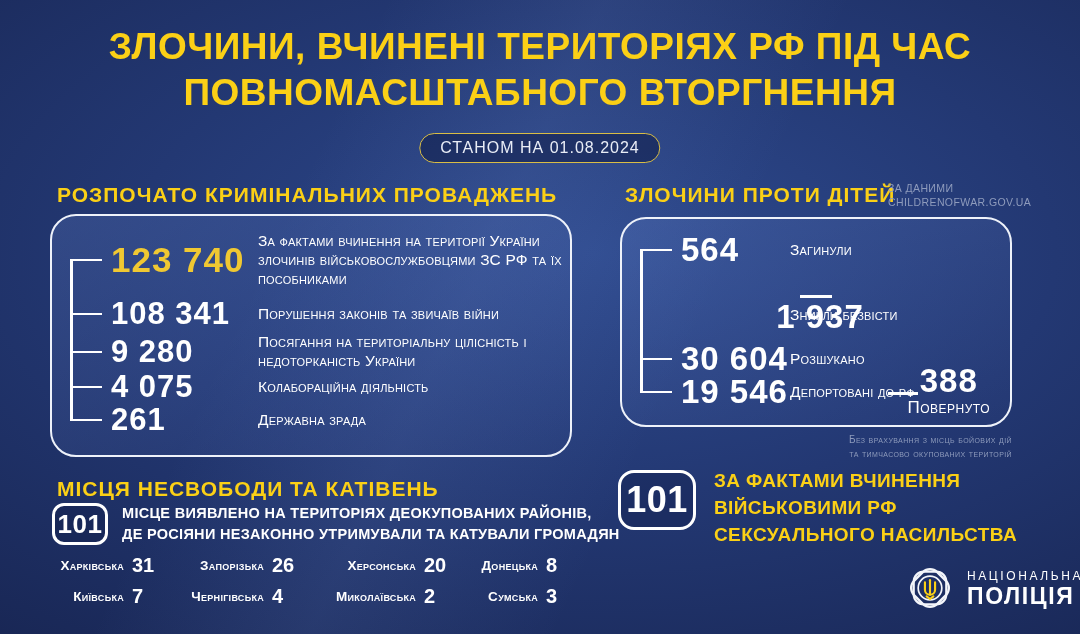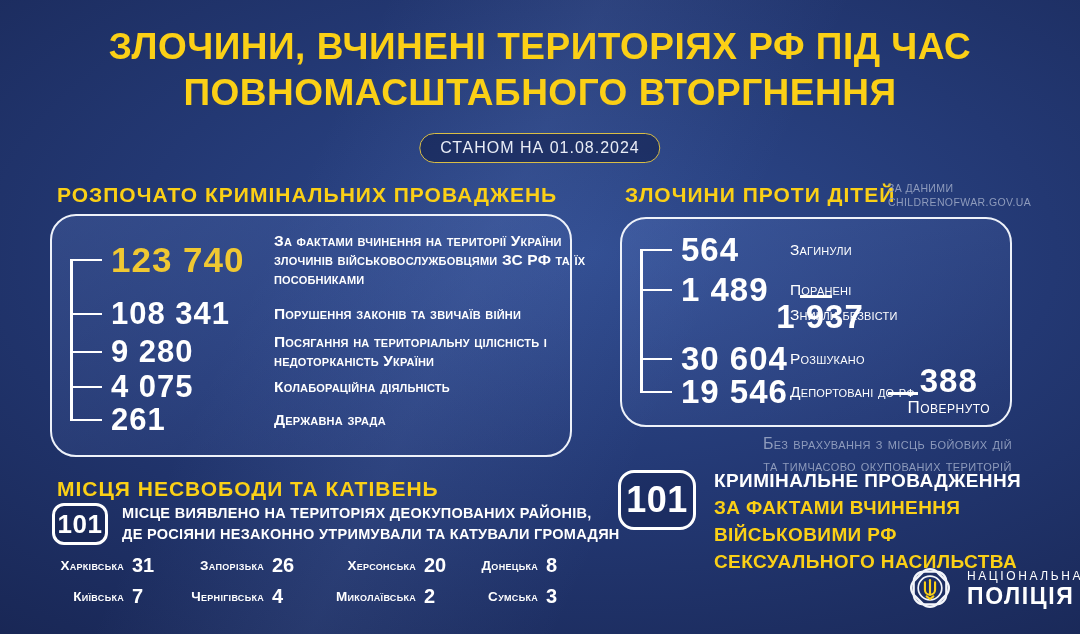--- a/index.html
+++ b/index.html
@@ -38,40 +38,40 @@
   #box-right { left:620px; top:217px; width:392px; height:210px; }
   .vline { position:absolute; width:2.5px; background:#fff; left:18px; }
   #box-left  .vline { top:44px;  height:160px; }
   #box-right .vline { top:31px;  height:142px; }
   .srow { position:absolute; left:18px; right:10px; display:flex; align-items:center; height:40px; }
   .stub { width:32px; height:2.5px; background:#fff; flex:none; margin-right:9px; }
   .num  { font-weight:bold; font-size:31px; letter-spacing:1px; white-space:nowrap; }
   .num-big { font-size:35px; color:#f0c832; }
   .slabel { position:absolute; top:50%; transform:translateY(-50%);
             font-size:15.5px; line-height:1.22; letter-spacing:0.2px; font-variant:small-caps; }
-  #box-left  .slabel { left:204px; width:320px;font-weight:bold; }
+  #box-left  .slabel { left:188px; width:320px; }
   #box-right .slabel { left:150px; width:235px; }
   #box-left  .r1 { top:20px; height:48px; }
   #box-left  .r2 { top:78px; }
   #box-left  .r3 { top:116px; }
   #box-left  .r4 { top:151px; }
   #box-left  .r5 { top:184px; }
   #box-right .num { font-size:33px; }
   #box-right .r1 { top:11px; }
   #box-right .r2 { top:51px; }
   #box-right .r3 { top:76px;flex-direction:column; }
   #box-right .r4 { top:120px; }
   #box-right .r5 { top:153px; }
   .dash { position:absolute; right:82px; top:50%; width:30px; height:2.5px; background:#fff; }
   .extra { position:absolute; right:10px; top:50%; transform:translateY(-52%); text-align:center; }
   .extra .num { font-size:33px; display:block; line-height:1; }
   .extra .sub { display:block; font-size:17px; font-variant:small-caps; letter-spacing:0.5px; margin-top:1px; }
 
-  .box-note { position:absolute; right:68px; top:433px; text-align:center;
-              font-size:16px; line-height:1.35; letter-spacing:0.4px;
+  .box-note { position:absolute; right:68px; top:433px; text-align:right;
+              font-size:10px; line-height:1.35; letter-spacing:0.4px;
               font-variant:small-caps; color:#8e9bbc; }
 
   
   #hdr-bl { left:57px; top:477px; }
   .bl-row { position:absolute; left:52px; top:503px; display:flex; align-items:center; }
   .badge-101 { border:3px solid #fff; border-radius:12px; background:rgba(16,30,72,0.35);
                width:56px; height:42px; display:flex; align-items:center; justify-content:center;
                font-weight:bold; font-size:26px; letter-spacing:0.5px; flex:none; }
   .bl-desc { margin-left:14px; font-weight:bold; font-size:14.5px; line-height:1.45; letter-spacing:0.3px; }
   .regions { position:absolute; left:52px; top:554px; display:grid;
@@ -138,25 +138,20 @@
   <div class="source-note">
     <div>ЗА ДАНИМИ</div>
     <div>CHILDRENOFWAR.GOV.UA</div>
   </div>
   <div class="stat-box" id="box-right">
     <div class="vline"></div>
     <div class="srow r1">
       <div class="stub"></div>
       <div class="num">564</div>
       <div class="slabel">Загинули</div>
-    </div>
-    <div class="srow r2">
-      <div class="stub"></div>
-      <div class="num">1 489</div>
-      <div class="slabel">Поранені</div>
     </div>
     <div class="srow r3">
       <div class="stub"></div>
       <div class="num">1 937</div>
       <div class="slabel">Зникли безвісти</div>
     </div>
     <div class="srow r4">
       <div class="stub"></div>
       <div class="num">30 604</div>
       <div class="slabel">Розшукано</div>
@@ -200,21 +195,20 @@
     <div class="rg-val">4</div>
     <div class="rg-name">Миколаївська</div>
     <div class="rg-val">2</div>
     <div class="rg-name">Сумська</div>
     <div class="rg-val">3</div>
   </div>
 
   <div class="br-block">
     <div class="badge-101-big">101</div>
     <div class="br-text">
-      <div>КРИМІНАЛЬНЕ ПРОВАДЖЕННЯ</div>
       <div class="yellow">ЗА ФАКТАМИ ВЧИНЕННЯ</div>
       <div class="yellow">ВІЙСЬКОВИМИ РФ</div>
       <div class="yellow">СЕКСУАЛЬНОГО НАСИЛЬСТВА</div>
     </div>
   </div>
 
   <div class="logo">
     <span>
       <svg viewBox="0 0 48 48" width="54" height="54" aria-hidden="true">
         <g fill="none" stroke="#f3f5fa" stroke-width="2">

